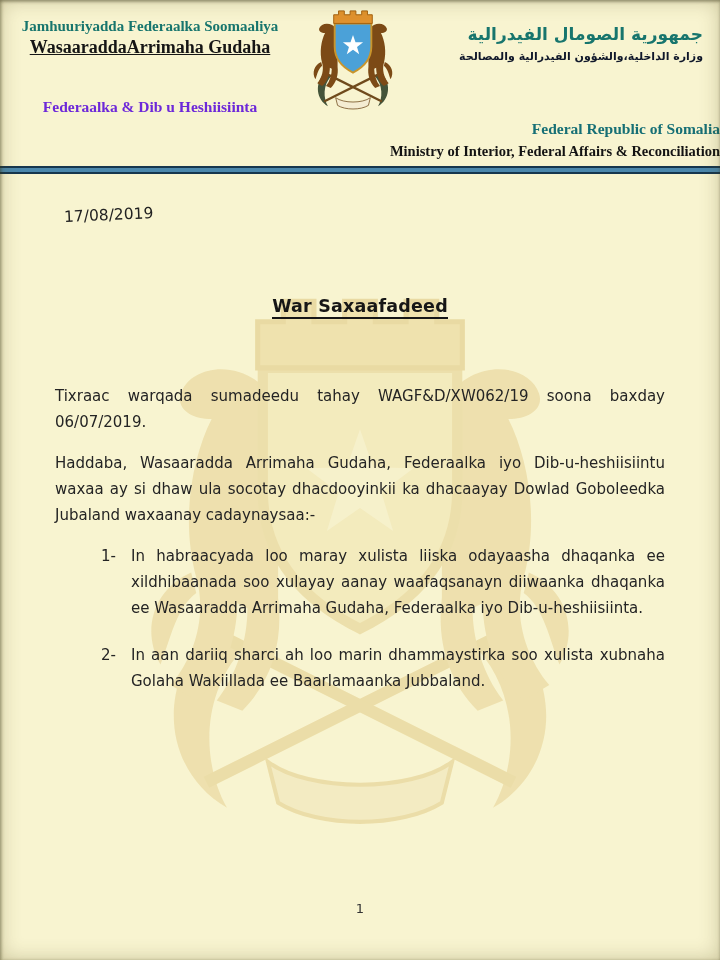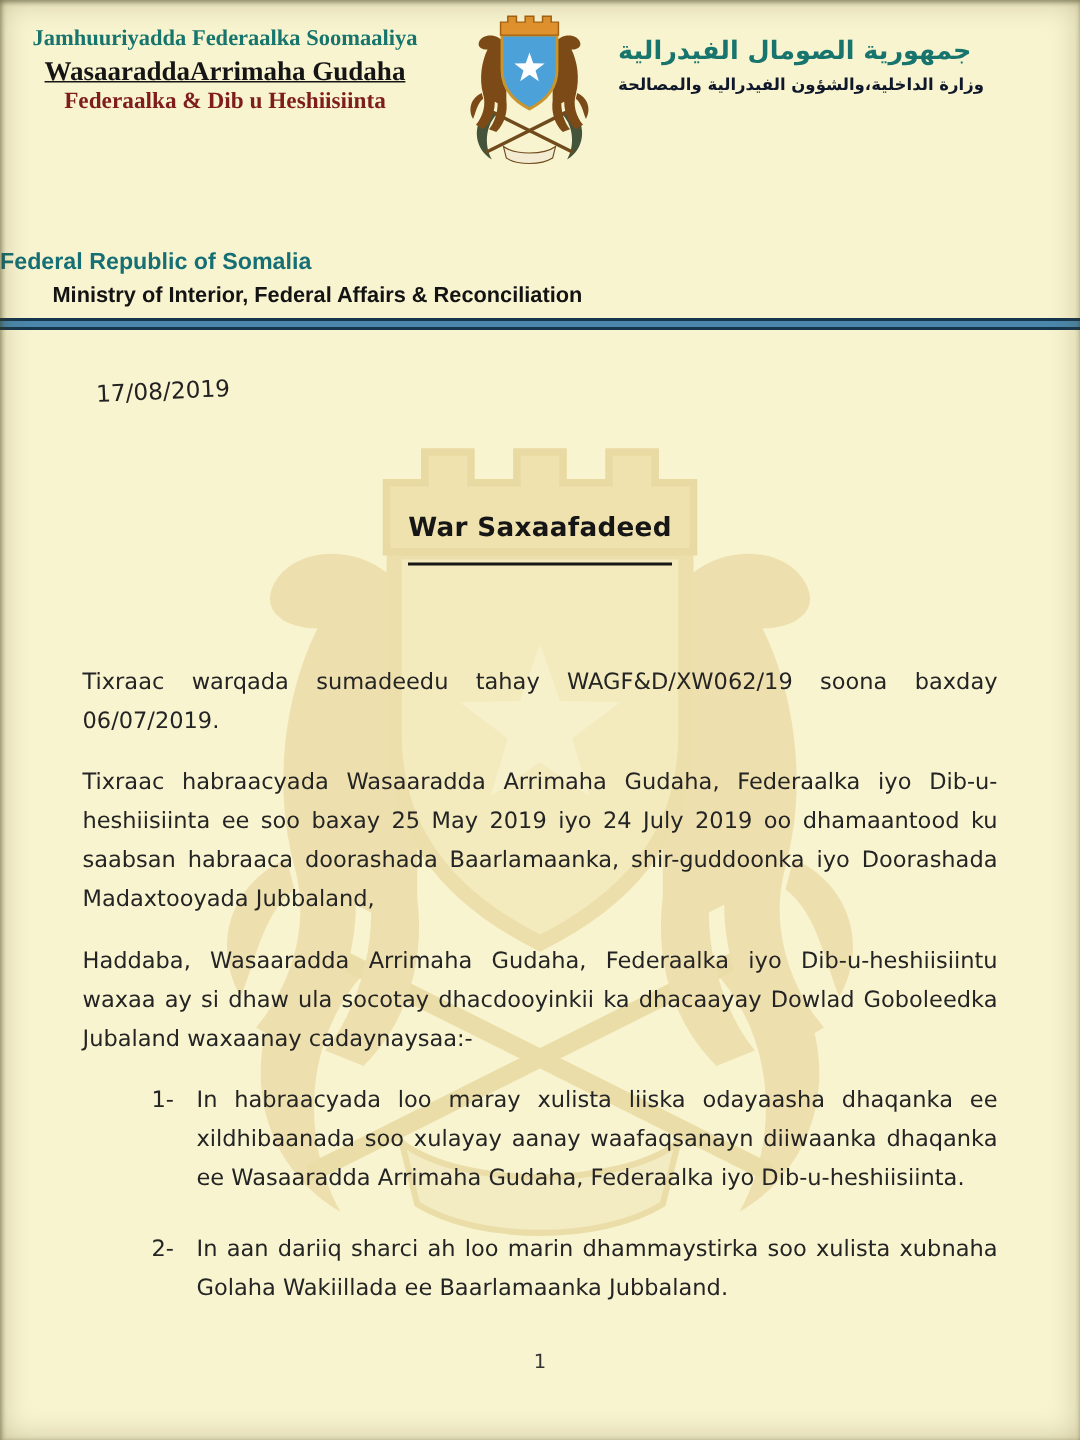--- a/index.html
+++ b/index.html
@@ -15,44 +15,44 @@
   }
   .page::after{
     content:"";position:absolute;inset:0;z-index:6;pointer-events:none;
     box-shadow:inset 0 0 20px rgba(90,80,25,.30), inset 0 2px 3px rgba(40,40,20,.35), inset 2px 0 3px rgba(60,55,20,.25);
   }
   
   .header{display:flex;align-items:flex-start;padding:8px 17px 0 6px;position:relative;z-index:2;}
   .hdr-somali{width:288px;text-align:center;padding-top:8px;font-family:"Liberation Serif",serif;font-weight:bold;}
   .so1{color:#17756d;font-size:15px;line-height:20px;}
   .so2{color:#151515;font-size:18px;line-height:22px;text-decoration:underline;}
-  .so3{color:#7f1d1d;font-size:15.5px;line-height:20px;}
+  .so3{color:#6d28d9;font-size:15.5px;line-height:20px;margin-top:39px;}
   .hdr-emblem{width:118px;text-align:center;}
-  .hdr-arabic{flex:1;text-align:left;direction:rtl;padding-top:14px;font-weight:bold;}
+  .hdr-arabic{flex:1;text-align:right;direction:rtl;padding-top:14px;font-weight:bold;}
   .ar1{color:#17756d;font-size:17px;line-height:24px;}
   .ar2{color:#0f172a;font-size:11px;line-height:22px;}
-  .english{position:relative;z-index:2;text-align:left;font-family:Liberation Sans, sans-serif;font-weight:bold;margin-top:46px;}
+  .english{position:relative;z-index:2;text-align:right;font-family:Liberation Serif, serif;font-weight:bold;}
   .en1{color:#166f75;font-size:15.5px;line-height:18px;}
   .en2{color:#131313;font-size:14.5px;line-height:18px;margin-top:4px;padding-left:35px;}
   .divider{
     position:relative;z-index:2;margin-top:6px;height:8px;
     background:linear-gradient(to bottom,#16364e 0 26%,#4b87ac 26% 72%,#16364e 72% 100%);
   }
   
   .ref-row{
     position:relative;z-index:2;display:flex;justify-content:space-between;
     padding:32px 58px 0 64px;color:#222;
   }
   .ref-no{font-size:15px;}
   .ref-date{font-size:15.5px;transform:rotate(-2.5deg);}
   
   .doc-title{position:relative;z-index:2;text-align:center;margin-top:72px;}
   .doc-title span{
     display:inline-block;font-size:17.5px;font-weight:bold;color:#161616;
-    border-bottom:2.5px solid #161616;padding-bottom:13px;letter-spacing:.2px;
+    border-bottom:2.5px solid #161616;padding-bottom:1px;letter-spacing:.2px;
   }
   
   .content{position:relative;z-index:2;padding:0 55px;margin-top:64px;color:#242424;}
   .content p{margin:0 0 15px 0;font-size:15px;line-height:26px;text-align:justify;}
   .list{padding-left:46px;margin-top:8px;}
   .list-item{display:flex;margin-bottom:21px;font-size:15px;line-height:26px;}
   .list-item .num{flex:0 0 30px;}
   .list-item .li-text{flex:1;text-align:justify;}
   .page-number{position:absolute;z-index:2;bottom:44px;left:0;right:0;text-align:center;font-size:13px;color:#333;}
   
@@ -127,21 +127,20 @@
   <div class="ref-row">
     <div class="ref-date">17/08/2019</div>
   </div>
 
   <div class="doc-title">
     <span>War Saxaafadeed</span>
   </div>
 
   <div class="content">
     <p>Tixraac warqada sumadeedu tahay WAGF&amp;D/XW062/19 soona baxday 06/07/2019.</p>
-    <p>Tixraac habraacyada Wasaaradda Arrimaha Gudaha, Federaalka iyo Dib-u-heshiisiinta ee soo baxay 25 May 2019 iyo 24 July 2019 oo dhamaantood ku saabsan habraaca doorashada Baarlamaanka, shir-guddoonka iyo Doorashada Madaxtooyada Jubbaland,</p>
     <p>Haddaba, Wasaaradda Arrimaha Gudaha, Federaalka iyo Dib-u-heshiisiintu waxaa ay si dhaw ula socotay dhacdooyinkii ka dhacaayay Dowlad Goboleedka Jubaland waxaanay cadaynaysaa:-</p>
 
     <div class="list">
       <div class="list-item">
         <span class="num">1-</span>
         <span class="li-text">In habraacyada loo maray xulista liiska odayaasha dhaqanka ee xildhibaanada soo xulayay aanay waafaqsanayn diiwaanka dhaqanka ee Wasaaradda Arrimaha Gudaha, Federaalka iyo Dib-u-heshiisiinta.</span>
       </div>
       <div class="list-item">
         <span class="num">2-</span>
         <span class="li-text">In aan dariiq sharci ah loo marin dhammaystirka soo xulista xubnaha Golaha Wakiillada ee Baarlamaanka Jubbaland.</span>

